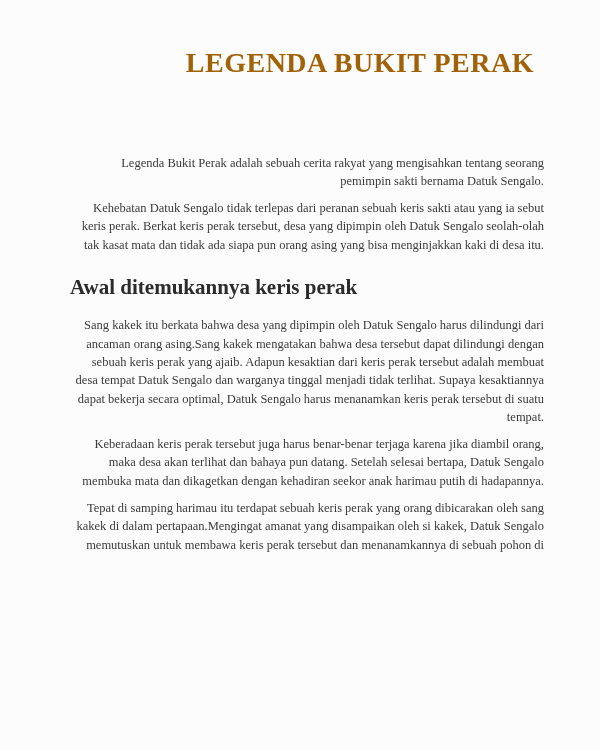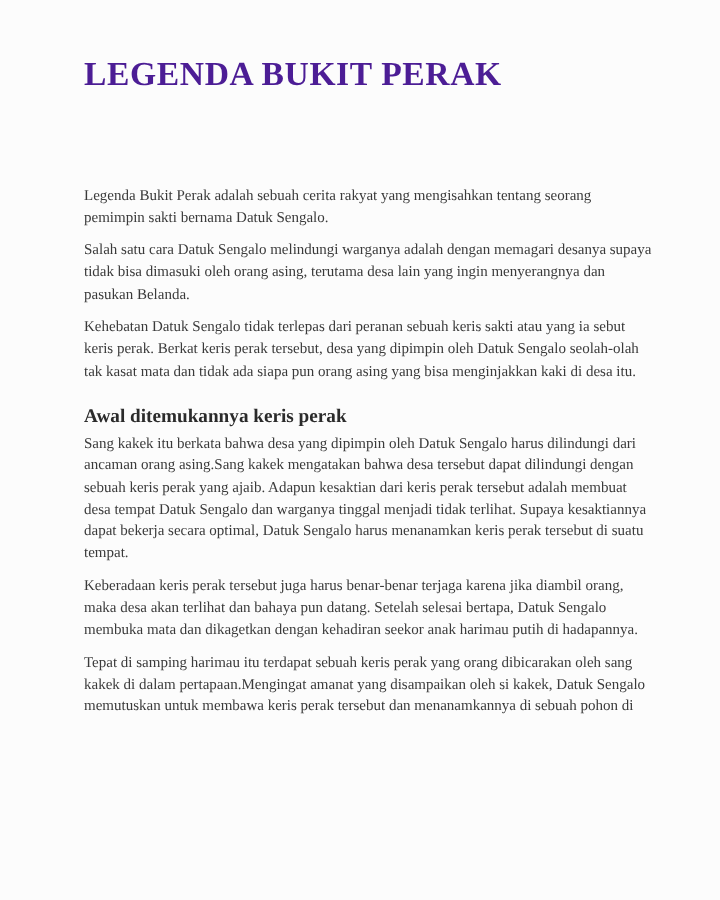--- a/index.html
+++ b/index.html
@@ -20,54 +20,53 @@
     padding: 46px 56px 0 70px;
     background: #fcfcfc;
   }
   h1.doc-title {
     margin: 0 10px 74px 0;
     font-family: "Liberation Serif", "DejaVu Serif", serif;
     font-weight: 600;
     font-size: 28px;
     line-height: 1.2;
     letter-spacing: 0.5px;
-    text-align: left;
-    color: #4c1d95;
+    text-align: right;
+    color: #a16207;
   }
   .doc-body p {
     max-width: 474px;
     margin: 0 0 9px 0;
     font-size: 12.5px;
     line-height: 18.3px;
     color: #3a3a3a;
-    text-align: left;
+    text-align: right;
   }
   h2.section-heading {
     max-width: 474px;
-    margin: 20px 0 2px 0;
+    margin: 20px 0 16px 0;
     font-family: "Liberation Serif", "DejaVu Serif", serif;
     font-weight: 600;
-    font-size: 16px;
+    font-size: 21px;
     line-height: 1.25;
     color: #2b2b2b;
   }
 </style>
 </head>
 <body>
 
 <div class="page">
 
   <h1 class="doc-title">LEGENDA BUKIT PERAK</h1>
 
   <div class="doc-body">
 
     <p>Legenda Bukit Perak adalah sebuah cerita rakyat yang mengisahkan tentang seorang pemimpin sakti bernama Datuk Sengalo.</p>
 
 
-    <p>Salah satu cara Datuk Sengalo melindungi warganya adalah dengan memagari desanya supaya tidak bisa dimasuki oleh orang asing, terutama desa lain yang ingin menyerangnya dan pasukan Belanda.</p>
 
     <p>Kehebatan Datuk Sengalo tidak terlepas dari peranan sebuah keris sakti atau yang ia sebut keris perak. Berkat keris perak tersebut, desa yang dipimpin oleh Datuk Sengalo seolah-olah tak kasat mata dan tidak ada siapa pun orang asing yang bisa menginjakkan kaki di desa itu.</p>
 
     <h2 class="section-heading">Awal ditemukannya keris perak</h2>
 
 
     <p>Sang kakek itu berkata bahwa desa yang dipimpin oleh Datuk Sengalo harus dilindungi dari ancaman orang asing.Sang kakek mengatakan bahwa desa tersebut dapat dilindungi dengan sebuah keris perak yang ajaib. Adapun kesaktian dari keris perak tersebut adalah membuat desa tempat Datuk Sengalo dan warganya tinggal menjadi tidak terlihat. Supaya kesaktiannya dapat bekerja secara optimal, Datuk Sengalo harus menanamkan keris perak tersebut di suatu tempat.</p>
 
     <p>Keberadaan keris perak tersebut juga harus benar-benar terjaga karena jika diambil orang, maka desa akan terlihat dan bahaya pun datang. Setelah selesai bertapa, Datuk Sengalo membuka mata dan dikagetkan dengan kehadiran seekor anak harimau putih di hadapannya.</p>
 

